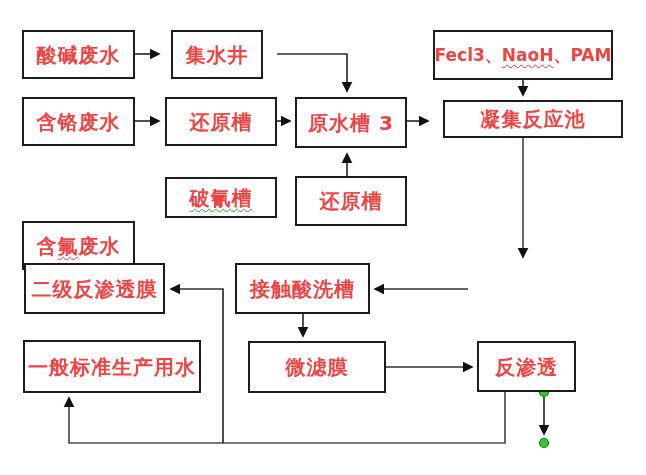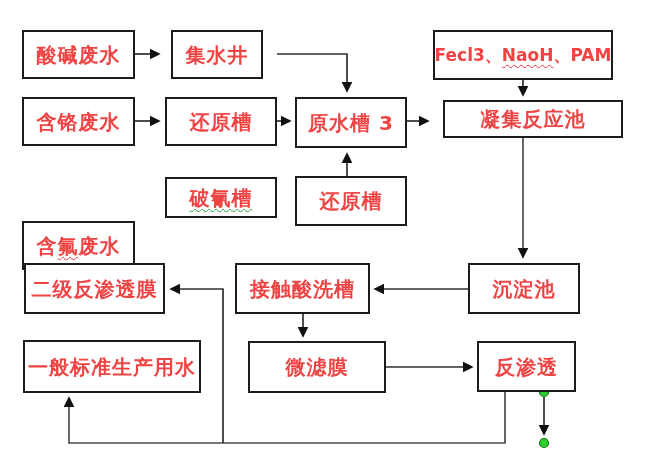--- a/index.html
+++ b/index.html
@@ -94,23 +94,20 @@
   <div class="box" style="left:295px;top:176px;width:112px;height:50px;">
     <span class="lbl">还原槽</span>
   </div>
 
   <div class="box" style="left:24px;top:263px;width:141px;height:51px;">
     <span class="lbl">二级反渗透膜</span>
   </div>
   <div class="box" style="left:235px;top:263px;width:135px;height:51px;">
     <span class="lbl">接触酸洗槽</span>
   </div>
-  <div class="box" style="left:468px;top:263px;width:112px;height:51px;">
-    <span class="lbl">沉淀池</span>
-  </div>
 
   <div class="box" style="left:23px;top:340px;width:178px;height:53px;">
     <span class="lbl">一般标准生产用水</span>
   </div>
   <div class="box" style="left:248px;top:341px;width:138px;height:52px;">
     <span class="lbl">微滤膜</span>
   </div>
   <div class="box" style="left:477px;top:341px;width:99px;height:51px;">
     <span class="lbl">反渗透</span>
   </div>

